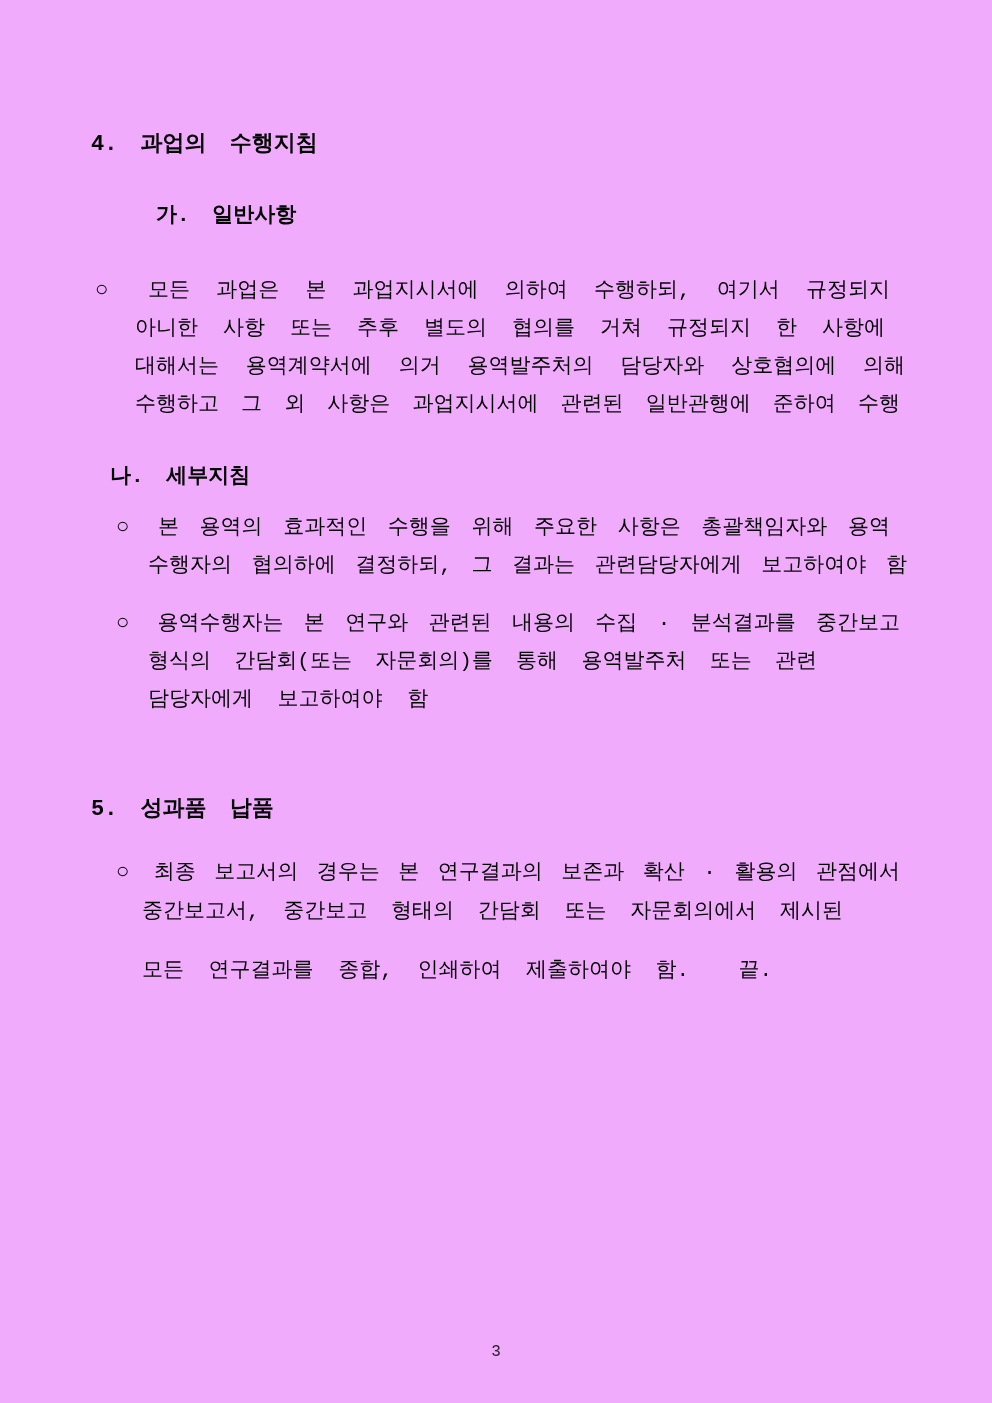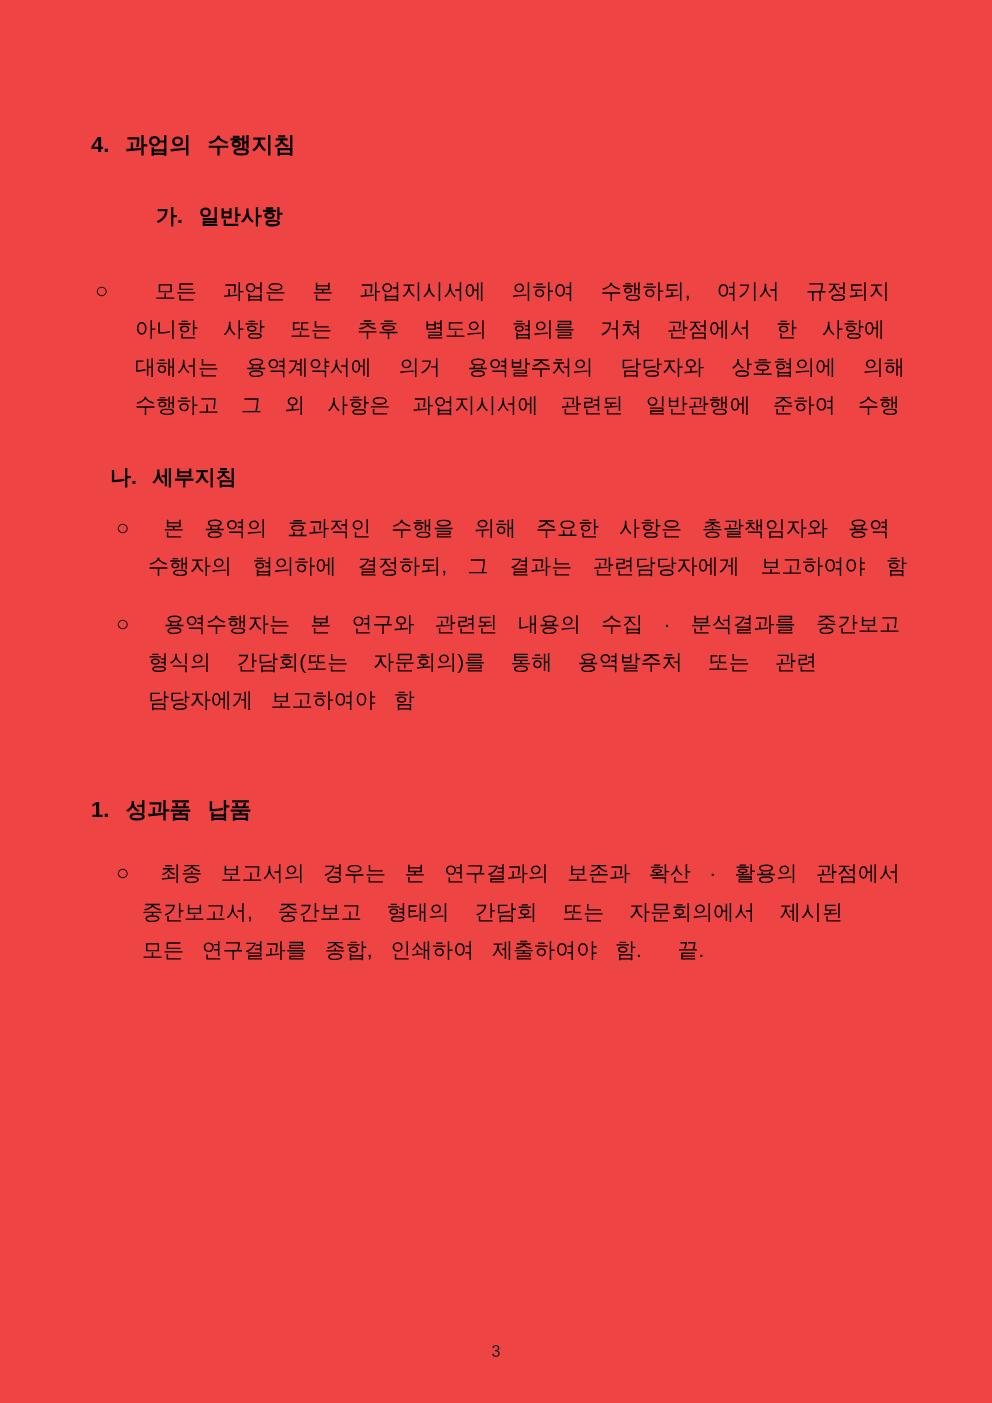--- a/index.html
+++ b/index.html
@@ -5,23 +5,23 @@
 <style>
   html, body {
     margin: 0;
     padding: 0;
     background: #ffffff;
   }
   .page {
     position: relative;
     width: 992px;
     height: 1403px;
-    background: #ef4444;
+    background: #f0abfc;
     color: #000000;
-    font-family: Liberation Sans, sans-serif;
+    font-family: Liberation Mono, monospace;
     overflow: hidden;
   }
   .h1 {
     position: absolute;
     font-size: 22px;
     font-weight: bold;
     line-height: 30px;
     white-space: pre;
     word-spacing: 10px;
   }
@@ -64,34 +64,34 @@
 </head>
 <body>
 
 <div class="page">
 
   <div class="h1" style="left:91px; top:130px;">4. 과업의 수행지침</div>
 
   <div class="h2" style="left:110px; top:202px;margin-left:46px;">가. 일반사항</div>
 
   <div class="line just" style="left:95px; top:272px; width:795px;"><span class="marker">○</span> <span>모든 과업은 본 과업지시서에 의하여 수행하되, 여기서 규정되지</span></div>
-  <div class="line just" style="left:135px; top:310px; width:750px;"><span>아니한 사항 또는 추후 별도의 협의를 거쳐 관점에서 한 사항에</span></div>
+  <div class="line just" style="left:135px; top:310px; width:750px;"><span>아니한 사항 또는 추후 별도의 협의를 거쳐 규정되지 한 사항에</span></div>
   <div class="line just" style="left:135px; top:348px; width:770px;"><span>대해서는 용역계약서에 의거 용역발주처의 담당자와 상호협의에 의해</span></div>
   <div class="line just" style="left:135px; top:386px; width:765px;"><span>수행하고 그 외 사항은 과업지시서에 관련된 일반관행에 준하여 수행</span></div>
 
   <div class="h2" style="left:110px; top:463px;">나. 세부지침</div>
 
   <div class="line just" style="left:116px; top:509px; width:774px;"><span class="marker">○</span> <span>본 용역의 효과적인 수행을 위해 주요한 사항은 총괄책임자와 용역</span></div>
   <div class="line just" style="left:148px; top:547px; width:759px;"><span>수행자의 협의하에 결정하되, 그 결과는 관련담당자에게 보고하여야 함</span></div>
 
   <div class="line just" style="left:116px; top:605px; width:784px;"><span class="marker">○</span> <span>용역수행자는 본 연구와 관련된 내용의 수집 · 분석결과를 중간보고</span></div>
   <div class="line just" style="left:148px; top:643px; width:669px;"><span>형식의 간담회(또는 자문회의)를 통해 용역발주처 또는 관련</span></div>
   <div class="line" style="left:148px; top:681px;"><span>담당자에게 보고하여야 함</span></div>
 
-  <div class="h1" style="left:91px; top:795px;">1. 성과품 납품</div>
+  <div class="h1" style="left:91px; top:795px;">5. 성과품 납품</div>
 
   <div class="line just" style="left:142px; top:893px; width:701px;"><span>중간보고서, 중간보고 형태의 간담회 또는 자문회의에서 제시된</span></div>
   <div class="line just" style="left:116px; top:854px; width:784px;"><span class="marker">○</span> <span>최종 보고서의 경우는 본 연구결과의 보존과 확산 · 활용의 관점에서</span></div>
-  <div class="line" style="left:142px; top:931px;"><span>모든 연구결과를 종합, 인쇄하여 제출하여야 함.  끝.</span></div>
+  <div class="line" style="left:142px; top:952px;"><span>모든 연구결과를 종합, 인쇄하여 제출하여야 함.  끝.</span></div>
 
   <div class="pagenum">3</div>
 
 </div>
 
 </body></html>

